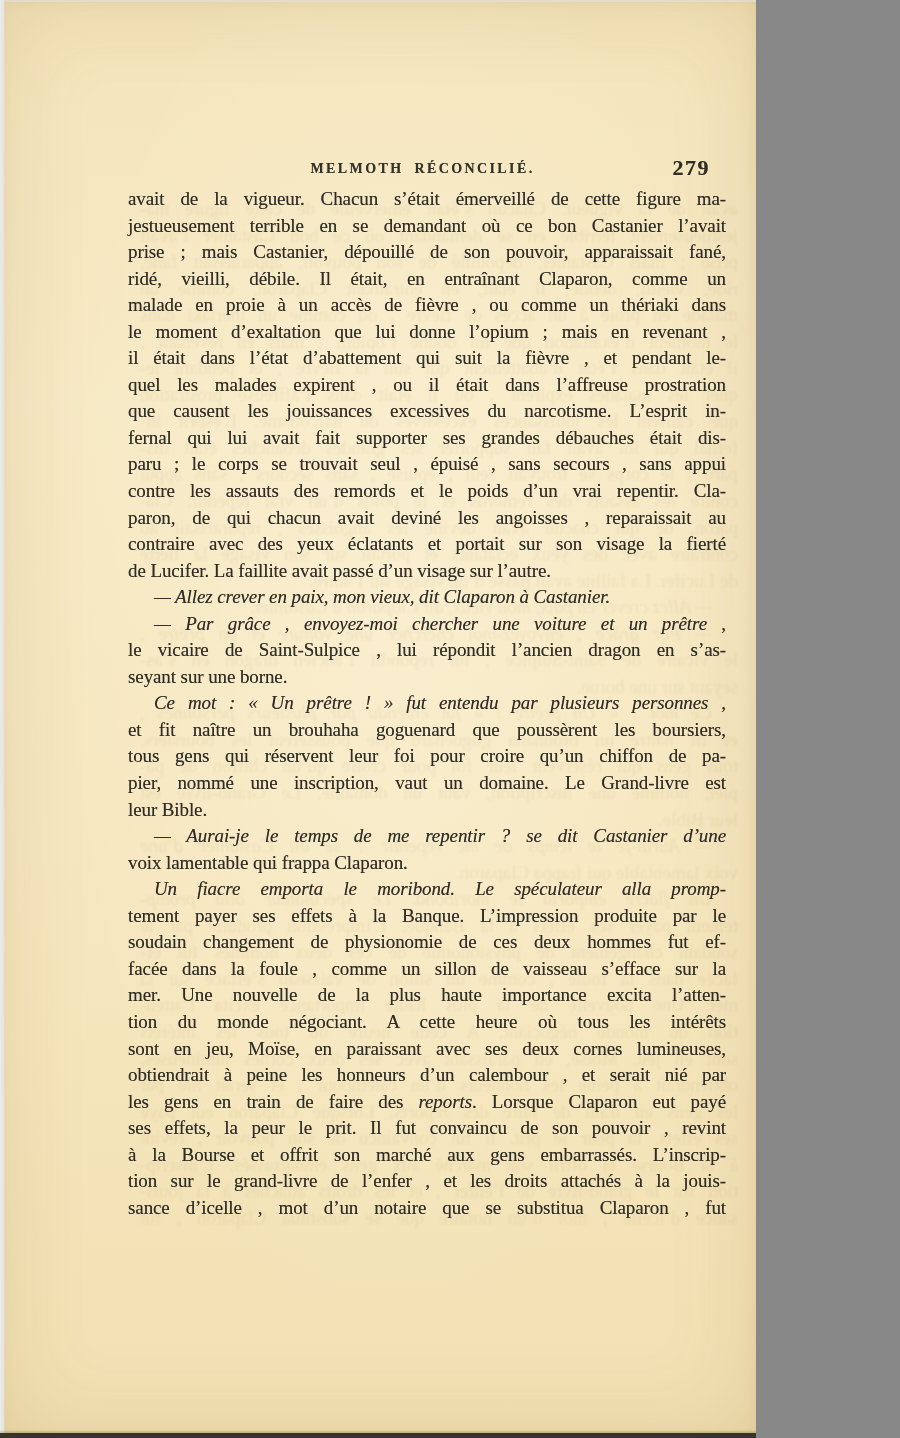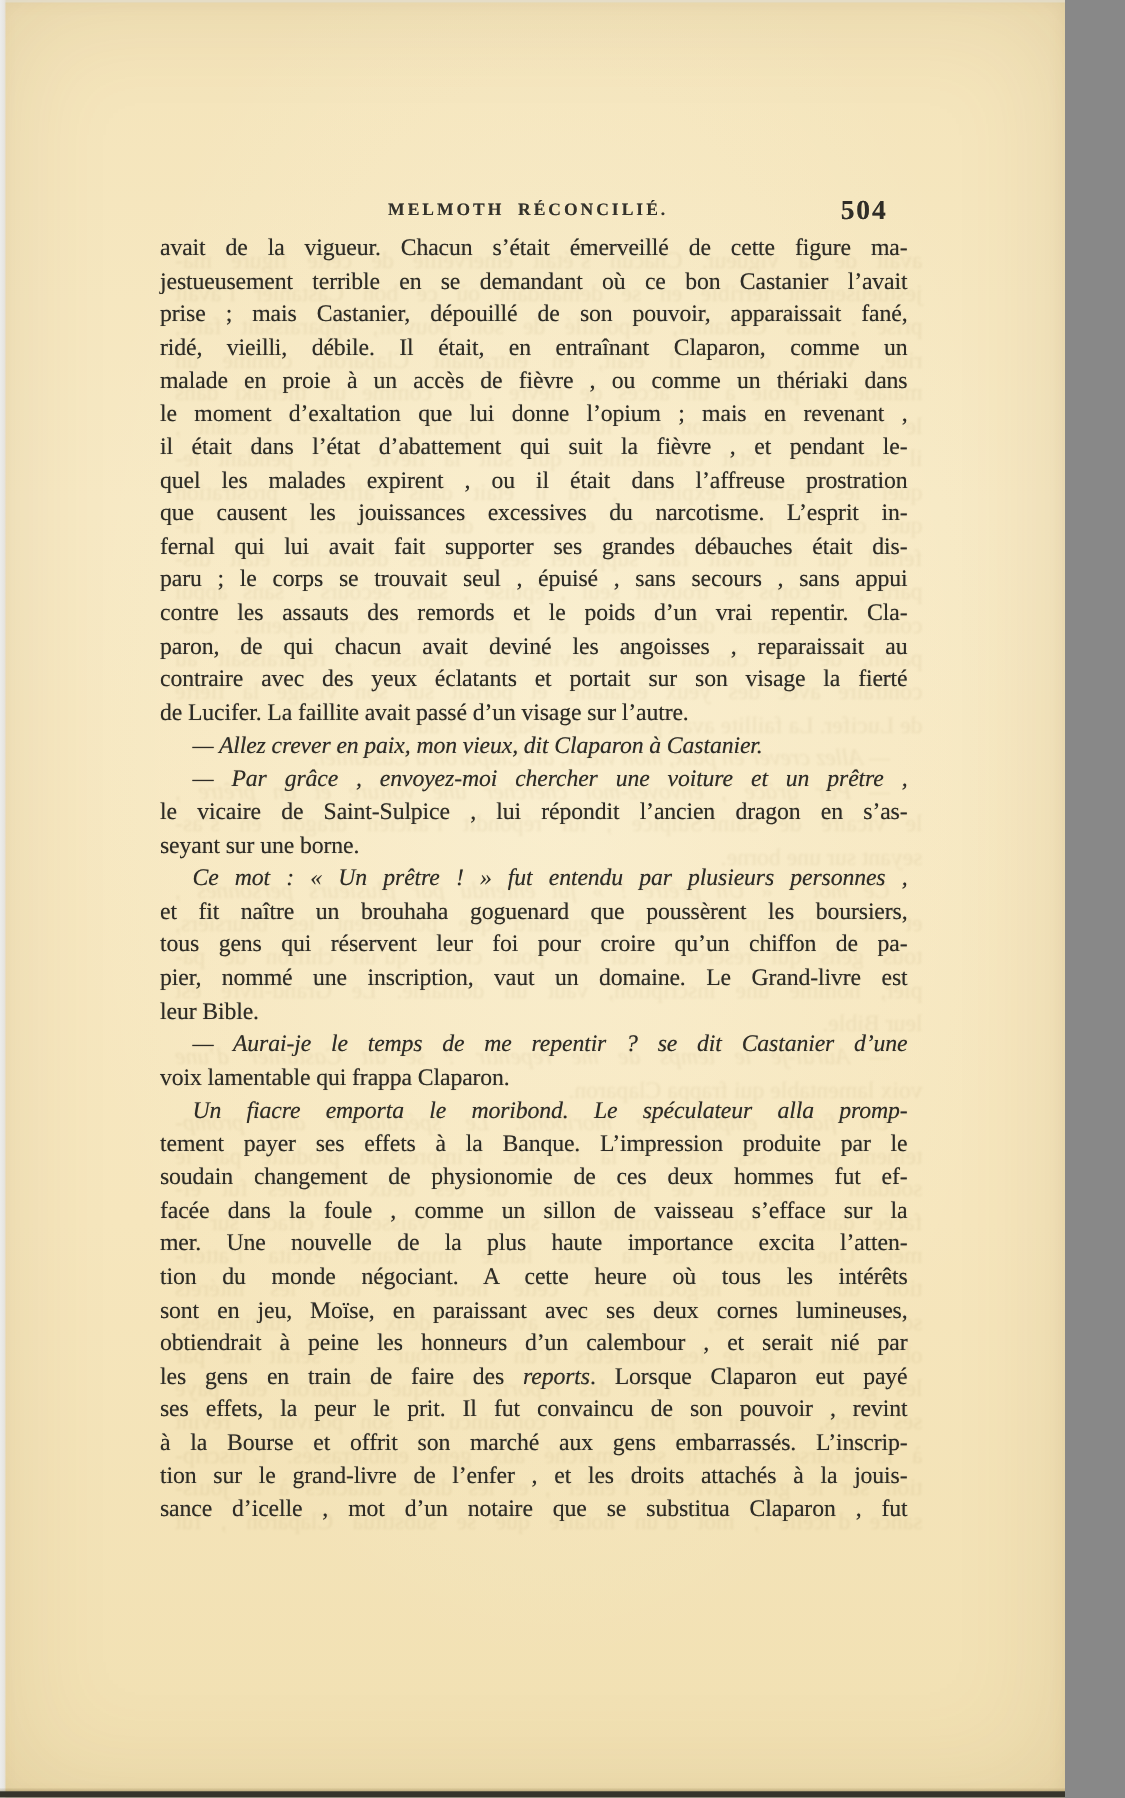--- a/index.html
+++ b/index.html
@@ -1,20 +1,20 @@
 <!DOCTYPE html>
 <html><head>
 <meta charset="utf-8">
 <style>
   html, body { margin: 0; padding: 0; background: #888; }
   * { box-sizing: border-box; }
 
   .scan {
     position: relative;
-    width: 852px;
+    width: 756px;
     height: 1438px;
     overflow: hidden;
     background:
       radial-gradient(ellipse at 52% 42%, rgba(255,250,232,0.35), rgba(255,250,232,0) 62%),
       linear-gradient(180deg, #f4e4ba 0%, #f7e9c4 28%, #f6e6bd 68%, #f1e0b2 100%);
     box-shadow: inset 0 0 90px rgba(125,95,35,0.14), inset 0 0 14px rgba(125,95,35,0.10);
     font-family: "Liberation Serif", "DejaVu Serif", serif;
   }
 
   .edge-top    { position: absolute; top: 0; left: 0; width: 100%; height: 2px;
@@ -85,21 +85,21 @@
 <body>
 
 <div class="scan">
   <div class="edge-top"></div>
   <div class="edge-left"></div>
   <div class="edge-bottom-soft"></div>
   <div class="edge-bottom"></div>
 
   <div class="page-header">
     <span class="running-title">MELMOTH RÉCONCILIÉ.</span>
-    <span class="page-number">504</span>
+    <span class="page-number">279</span>
   </div>
 
   <div class="ghost" aria-hidden="true">
       <div class="line">avait de la vigueur. Chacun s’était émerveillé de cette figure ma-</div>
       <div class="line">jestueusement terrible en se demandant où ce bon Castanier l’avait</div>
       <div class="line">prise ; mais Castanier, dépouillé de son pouvoir, apparaissait fané,</div>
       <div class="line">ridé, vieilli, débile. Il était, en entraînant Claparon, comme un</div>
       <div class="line">malade en proie à un accès de fièvre , ou comme un thériaki dans</div>
       <div class="line">le moment d’exaltation que lui donne l’opium ; mais en revenant ,</div>
       <div class="line">il était dans l’état d’abattement qui suit la fièvre , et pendant le-</div>

